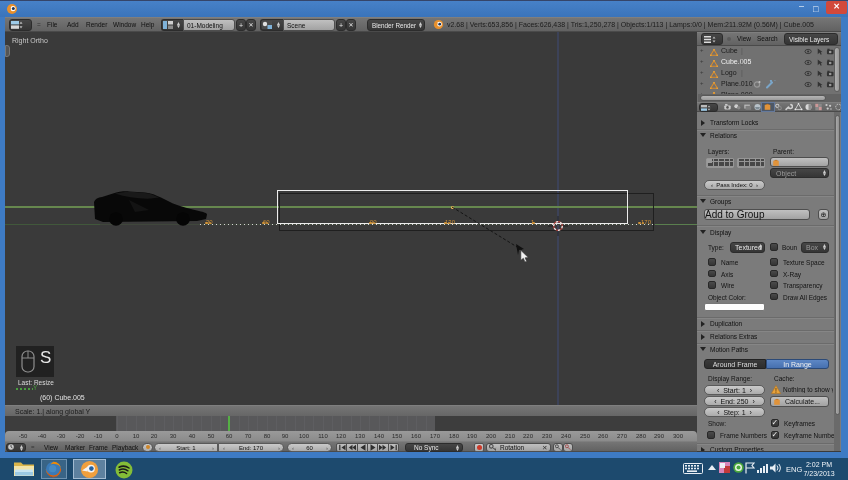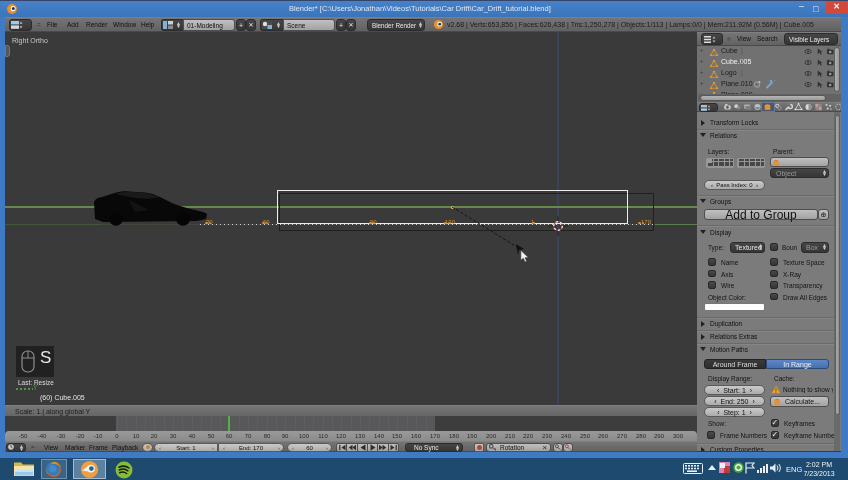--- a/index.html
+++ b/index.html
@@ -50,21 +50,20 @@
 <body>
 <div id="root">
 
 <div class="abs" id="titlebar"></div>
 <svg class="abs" style="left:6px;top:3px" width="12" height="12" viewBox="0 0 12 12">
       <circle cx="6" cy="6" r="5" fill="#e8902c"></circle>
       <circle cx="7" cy="5.6" r="2.6" fill="#fff"></circle>
       <circle cx="7.3" cy="5.6" r="1.5" fill="#1b355c"></circle>
       <path d="M1 6.5 L5 4 L4.6 7.5 Z" fill="#e8902c"></path>
     </svg>
-<div class="abs" id="titletext">Blender* [C:\Users\Jonathan\Videos\Tutorials\Car Drift\Car_Drift_tutorial.blend]</div>
 <div class="abs winbtn" style="left:799px;top:1px">–</div>
 <div class="abs winbtn" style="left:813px;">□</div>
 <div class="abs" id="closebtn">✕</div>
 <div class="abs" id="borderL"></div>
 <div class="abs" id="borderR"></div>
 <div class="abs" id="borderB"></div>
 
 <div class="abs hdr" id="infohdr"></div>
 <div class="abs darkw" style="left:9px;top:18.5px;width:23px;height:12px"></div>
 <svg class="abs" style="left:11px;top:21px" width="12" height="8" viewBox="0 0 12 8">
@@ -570,21 +569,21 @@
     <svg class="abs" style="left:75px;top:56.5px" width="8" height="8" viewBox="0 0 10 10">
       <rect x="1.5" y="2.5" width="7" height="6" fill="#e0933a"></rect>
       <path d="M1.5,2.5 L5,0.8 L8.5,2.5" fill="#c87c28"></path>
     </svg>
     <div class="abs darkw" style="left:73px;top:66px;width:59px;height:10px;font-size:7px;line-height:9px;padding-left:5px;color:#9a9a9a">Object</div>
     <div class="abs updn" style="left:125px;top:68px">▲<br>▼</div>
     <div class="abs pill" style="left:7px;top:78px;width:61px;height:10px;font-size:6px;text-align:center;line-height:9px">‹ &nbsp;Pass Index: 0&nbsp; ›</div>
     <div class="abs" style="left:0;top:93px;width:137px;height:1px;background:#6b6b6b;box-shadow:0 1px 0 #868686"></div>
     <div class="abs arrowdn" style="left:3px;top:97px"></div>
     <div class="abs ptitle" style="left:13px;top:96px">Groups</div>
-    <div class="abs lightw" style="left:7px;top:107px;width:114px;height:11px;font-size:12px;text-align:center;line-height:10px">Add to Group</div>
+    <div class="abs lightw" style="left:7px;top:107px;width:106px;height:11px;font-size:10px;text-align:left;line-height:10px">Add to Group</div>
     <div class="abs lightw" style="left:121px;top:107px;width:11px;height:11px;font-size:7px;text-align:center;line-height:10px">⊕</div>
     <div class="abs" style="left:0;top:123px;width:137px;height:1px;background:#6b6b6b;box-shadow:0 1px 0 #868686"></div>
     <div class="abs arrowdn" style="left:3px;top:128px"></div>
     <div class="abs ptitle" style="left:13px;top:127px">Display</div>
     <div class="abs cblab" style="left:11px;top:142px">Type:</div>
     <div class="abs darkw" style="left:33px;top:139.5px;width:35px;height:11px;font-size:7px;line-height:10px;padding-left:4px">Textured</div>
     <div class="abs updn" style="left:61px;top:142px">▲<br>▼</div>
     <div class="abs cb" style="left:73px;top:141px"></div>
     <div class="abs cblab" style="left:85px;top:142px">Boun</div>
     <div class="abs darkw" style="left:104px;top:139.5px;width:28px;height:11px;font-size:7px;line-height:10px;padding-left:4px;color:#9a9a9a">Box</div>

